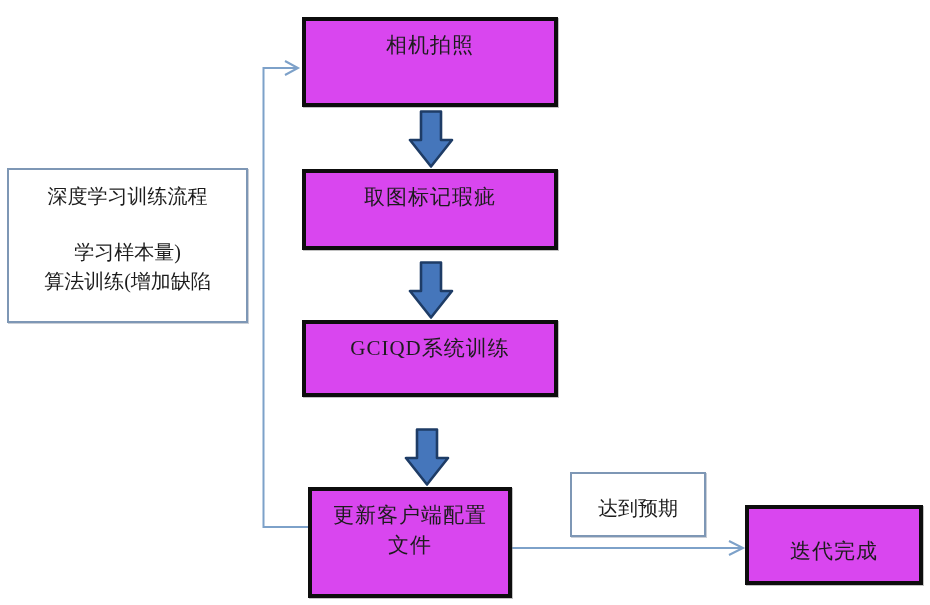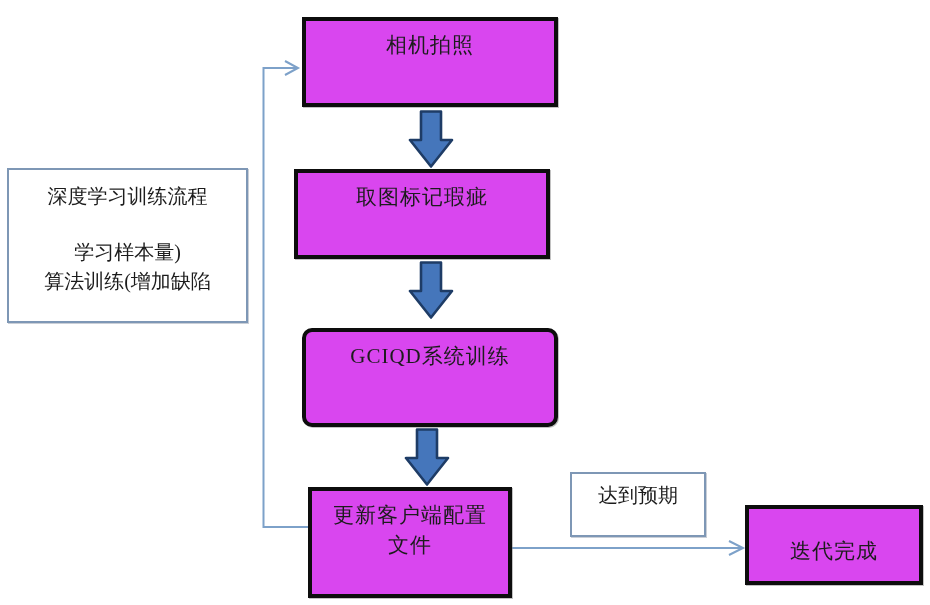--- a/index.html
+++ b/index.html
@@ -40,25 +40,25 @@
     text-align: center;
     font-size: 20px;
     line-height: 29px;
     box-shadow: 1px 1px 0 rgba(150,160,175,.5);
   }
 
   #left-panel { left: 7px; top: 168px; width: 241px; height: 155px; padding-top: 12px; }
   #left-panel .gap { height: 27px; }
 
   #box-step-1 { left: 302px; top: 17px;  width: 256px; height: 90px; }
-  #box-step-2 { left: 294px; top: 169px; width: 256px; height: 90px; }
-  #box-step-3 { left: 302px; top: 328px; width: 256px; height: 99px; border-radius: 10px; }
+  #box-step-2 { left: 302px; top: 169px; width: 256px; height: 81px; }
+  #box-step-3 { left: 302px; top: 320px; width: 256px; height: 77px; }
   #box-step-4 { left: 308px; top: 487px; width: 204px; height: 111px; text-align: center; }
 
-  #condition-label { left: 570px; top: 472px; width: 136px; height: 65px; padding-top: 7px; }
+  #condition-label { left: 570px; top: 472px; width: 136px; height: 65px; padding-top: 20px; }
   #end-box         { left: 745px; top: 505px; width: 178px; height: 80px; padding-top: 27px; }
 
   .block-arrow { position: absolute; width: 46px; height: 58px; }
   #block-arrow-1 { left: 408px; top: 110px; }
   #block-arrow-2 { left: 408px; top: 261px; }
   #block-arrow-3 { left: 404px; top: 428px; }
 
   #connector-layer { position: absolute; left: 0; top: 0; width: 930px; height: 605px; }
 </style>
 </head>

